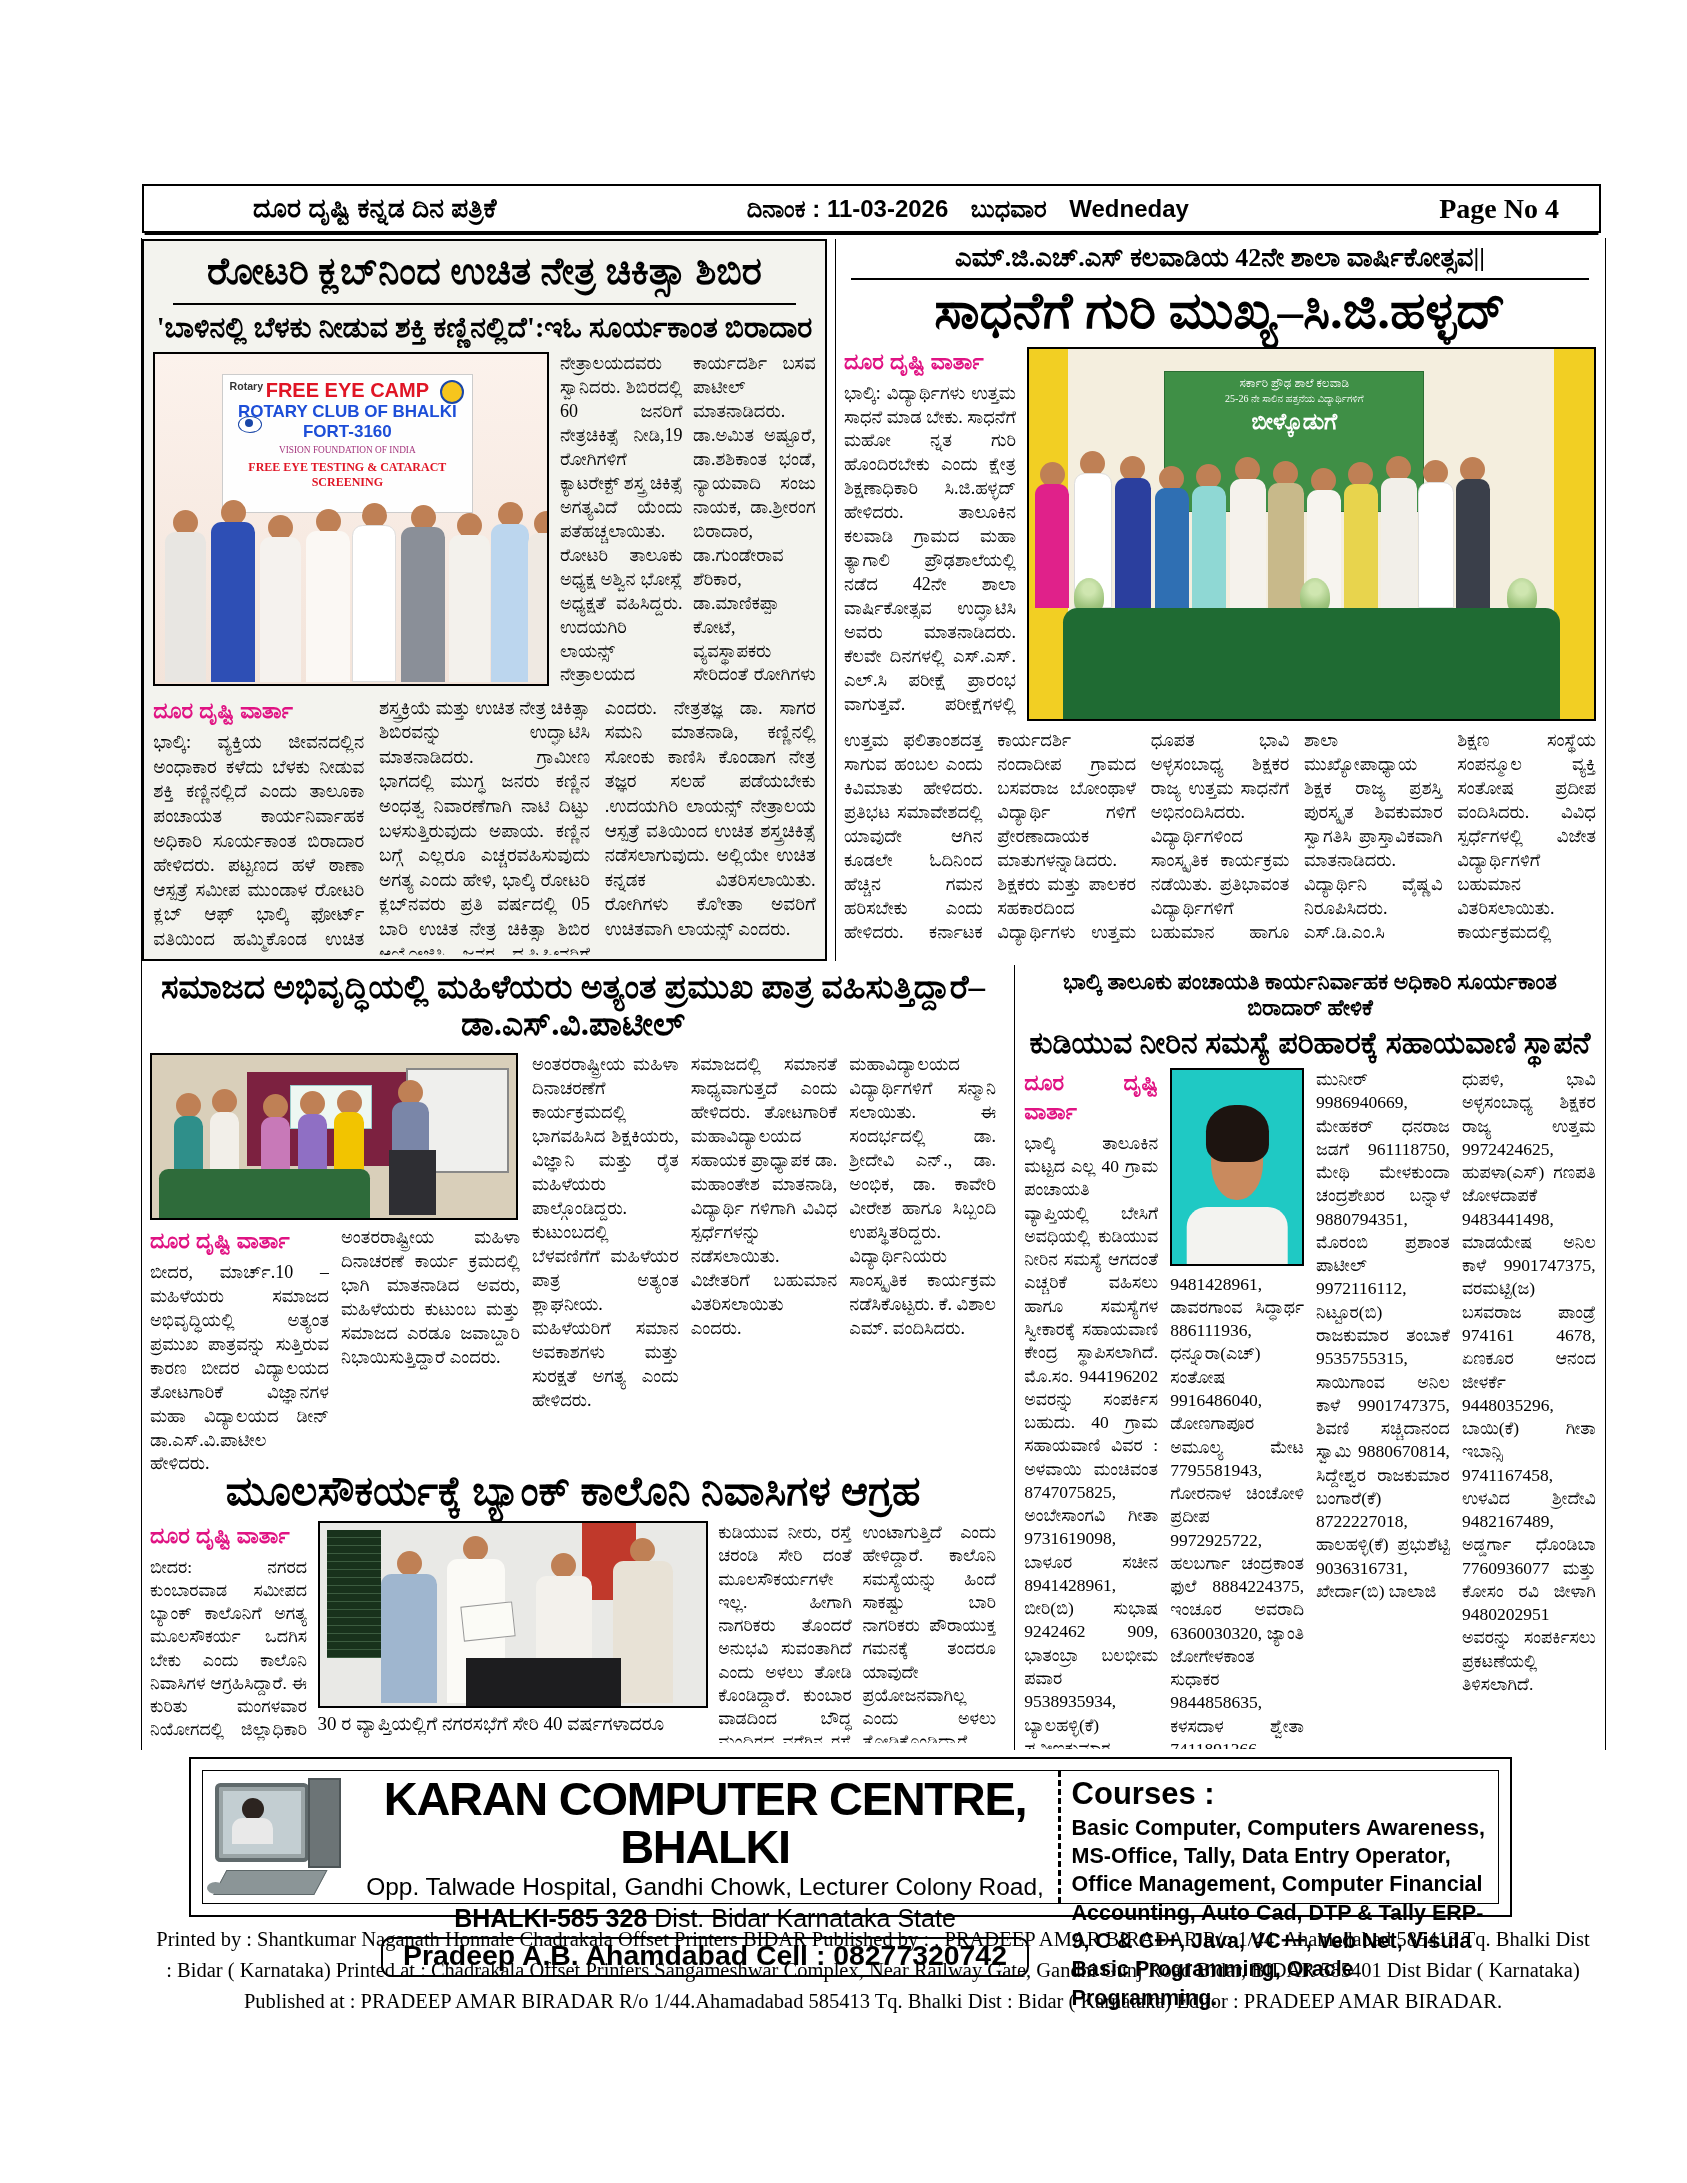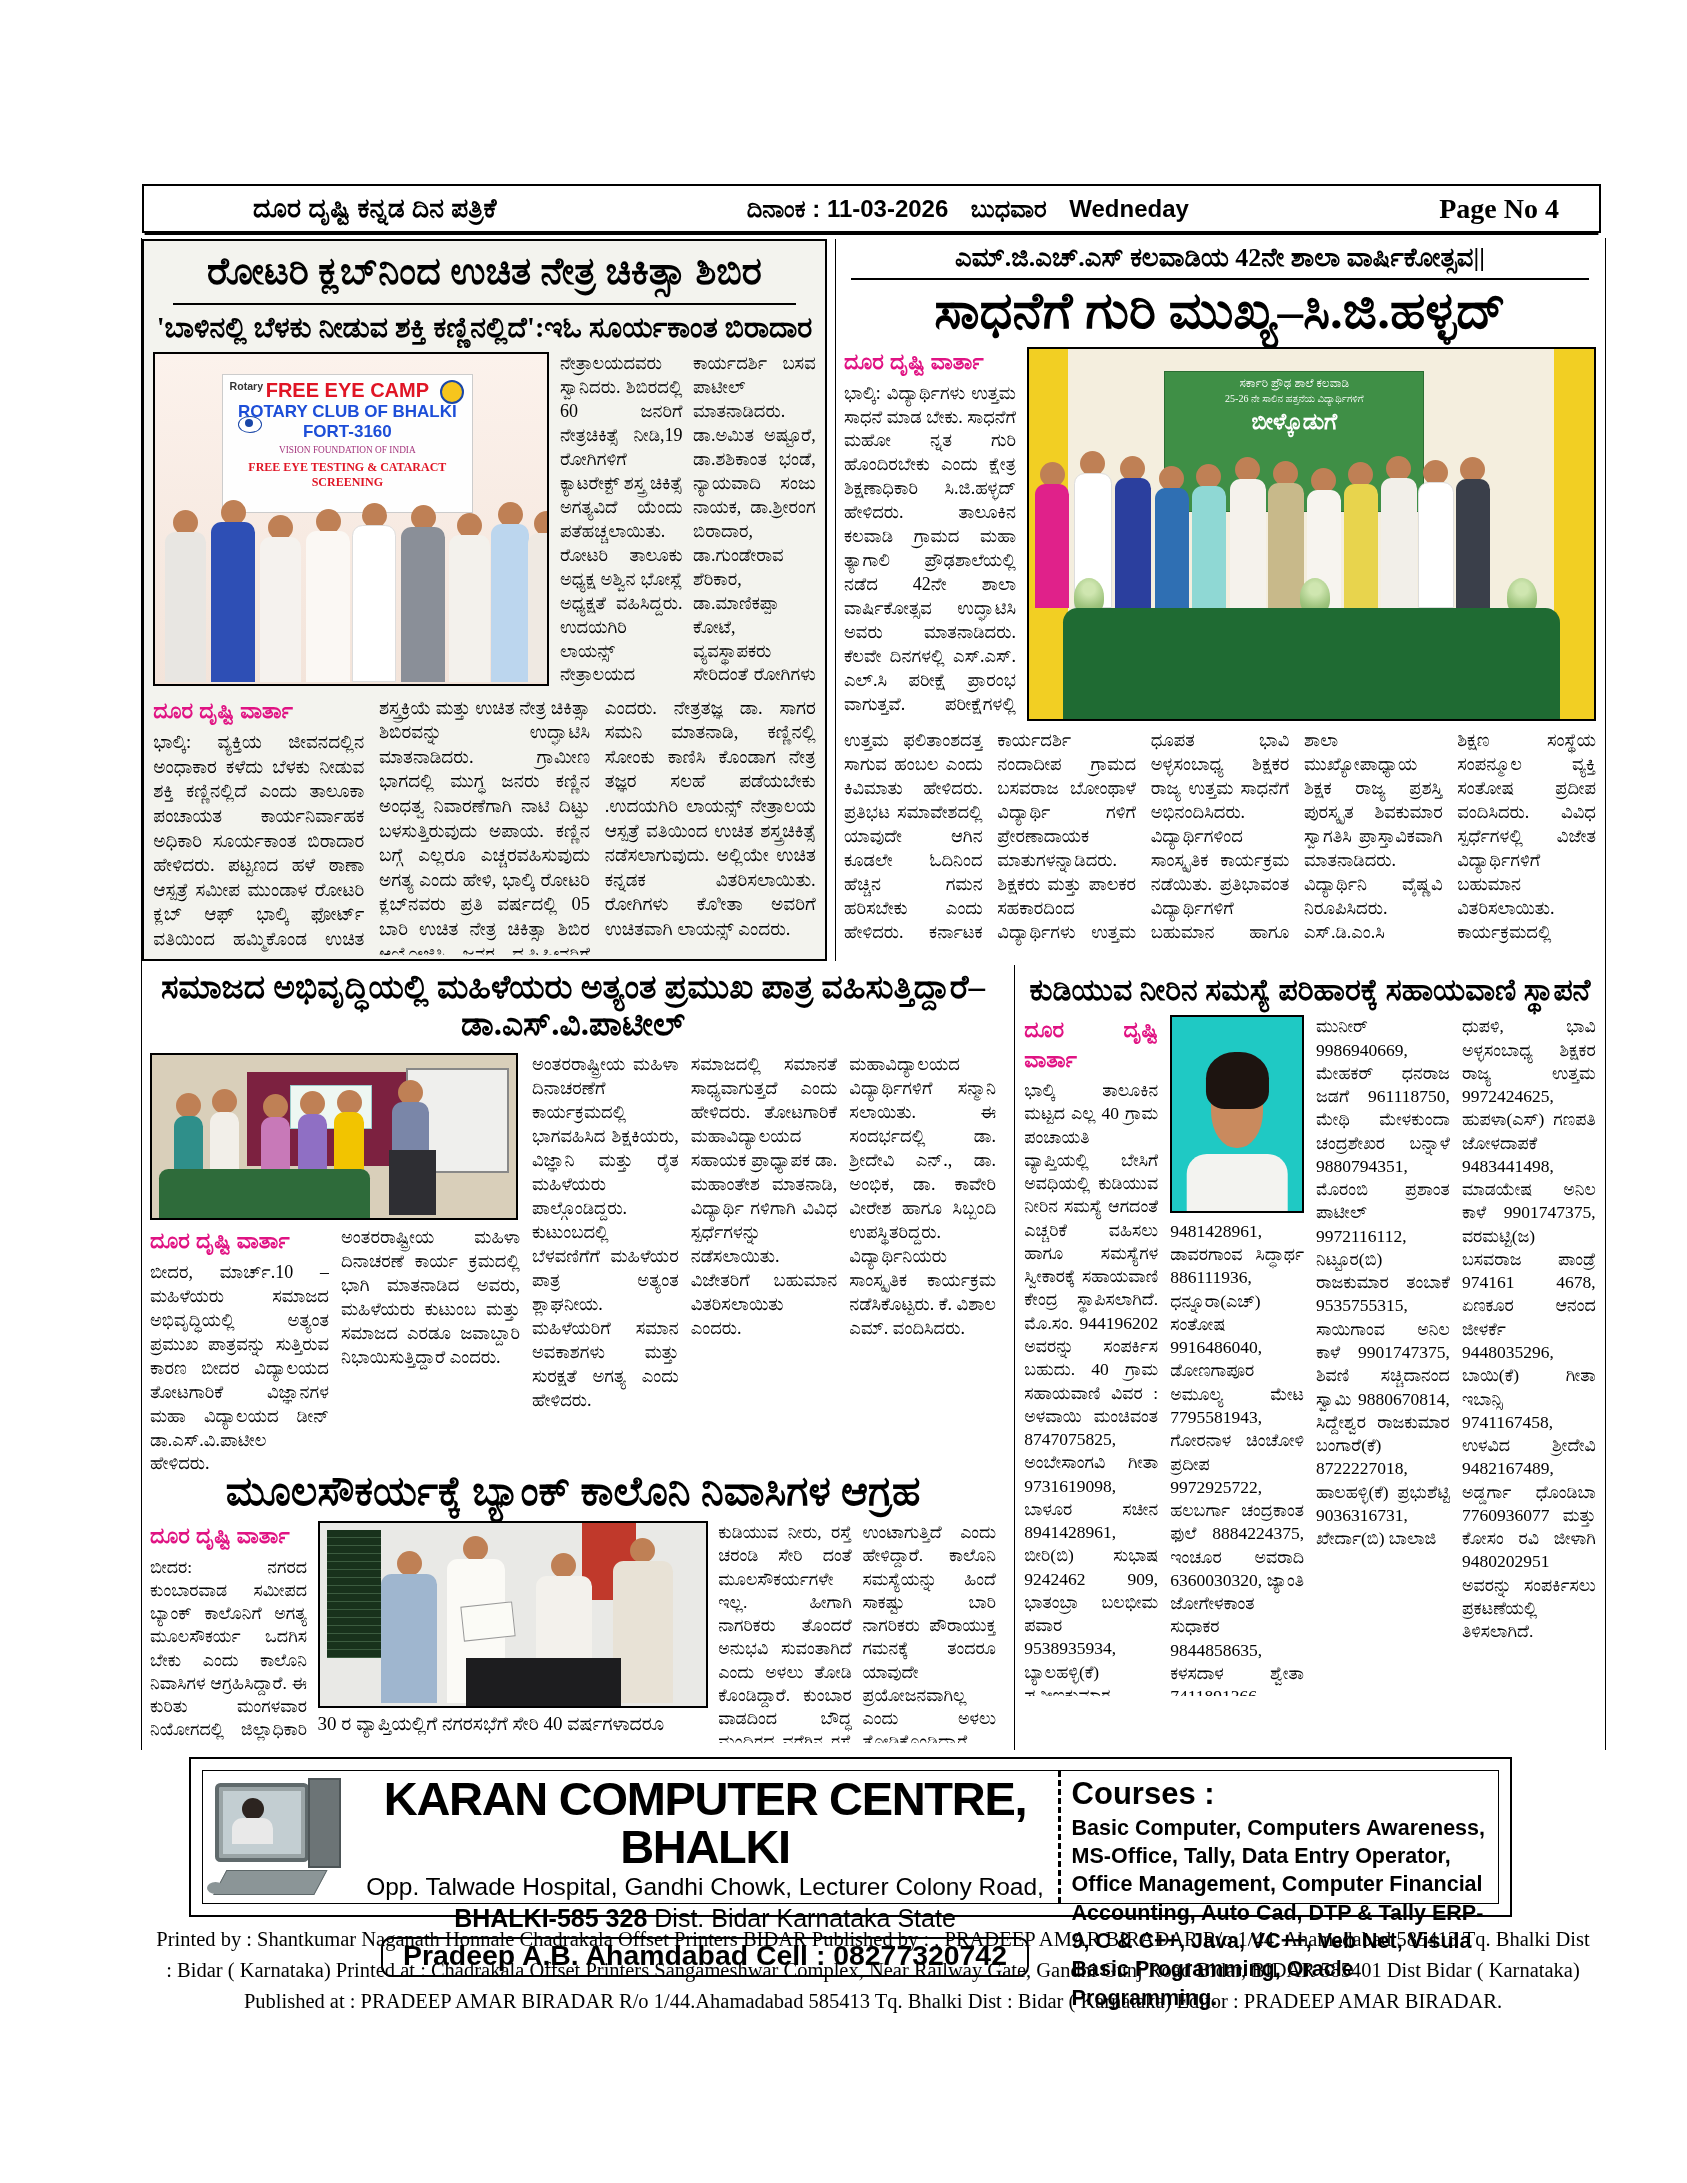--- a/index.html
+++ b/index.html
@@ -346,20 +346,21 @@
           <div class="minicol">ಅಂತರರಾಷ್ಟ್ರೀಯ ಮಹಿಳಾ ದಿನಾಚರಣೆ ಕಾರ್ಯ ಕ್ರಮದಲ್ಲಿ ಭಾಗಿ ಮಾತನಾಡಿದ ಅವರು, ಮಹಿಳೆಯರು ಕುಟುಂಬ ಮತ್ತು ಸಮಾಜದ ಎರಡೂ ಜವಾಬ್ದಾರಿ ನಿಭಾಯಿಸುತ್ತಿದ್ದಾರೆ ಎಂದರು.</div>
         </div>
       </div>
       <div class="col">ಅಂತರರಾಷ್ಟ್ರೀಯ ಮಹಿಳಾ ದಿನಾಚರಣೆಗೆ ಕಾರ್ಯಕ್ರಮದಲ್ಲಿ ಭಾಗವಹಿಸಿದ ಶಿಕ್ಷಕಿಯರು, ವಿಜ್ಞಾನಿ ಮತ್ತು ರೈತ ಮಹಿಳೆಯರು ಪಾಲ್ಗೊಂಡಿದ್ದರು. ಕುಟುಂಬದಲ್ಲಿ ಬೆಳವಣಿಗೆಗೆ ಮಹಿಳೆಯರ ಪಾತ್ರ ಅತ್ಯಂತ ಶ್ಲಾಘನೀಯ. ಮಹಿಳೆಯರಿಗೆ ಸಮಾನ ಅವಕಾಶಗಳು ಮತ್ತು ಸುರಕ್ಷತೆ ಅಗತ್ಯ ಎಂದು ಹೇಳಿದರು.</div>
       <div class="col">ಸಮಾಜದಲ್ಲಿ ಸಮಾನತೆ ಸಾಧ್ಯವಾಗುತ್ತದೆ ಎಂದು ಹೇಳಿದರು. ತೋಟಗಾರಿಕೆ ಮಹಾವಿದ್ಯಾಲಯದ ಸಹಾಯಕ ಪ್ರಾಧ್ಯಾಪಕ ಡಾ. ಮಹಾಂತೇಶ ಮಾತನಾಡಿ, ವಿದ್ಯಾರ್ಥಿ ಗಳಿಗಾಗಿ ವಿವಿಧ ಸ್ಪರ್ಧೆಗಳನ್ನು ನಡೆಸಲಾಯಿತು. ವಿಜೇತರಿಗೆ ಬಹುಮಾನ ವಿತರಿಸಲಾಯಿತು ಎಂದರು.</div>
       <div class="col">ಮಹಾವಿದ್ಯಾಲಯದ ವಿದ್ಯಾರ್ಥಿಗಳಿಗೆ ಸನ್ಮಾನಿ ಸಲಾಯಿತು. ಈ ಸಂದರ್ಭದಲ್ಲಿ ಡಾ. ಶ್ರೀದೇವಿ ಎನ್., ಡಾ. ಅಂಭಿಕ, ಡಾ. ಕಾವೇರಿ ವೀರೇಶ ಹಾಗೂ ಸಿಬ್ಬಂದಿ ಉಪಸ್ಥಿತರಿದ್ದರು. ವಿದ್ಯಾರ್ಥಿನಿಯರು ಸಾಂಸ್ಕೃತಿಕ ಕಾರ್ಯಕ್ರಮ ನಡೆಸಿಕೊಟ್ಟರು. ಕೆ. ವಿಶಾಲ ಎಮ್. ವಂದಿಸಿದರು.</div>
     </div>
   </div>
 
   <div id="art4">
+    <div class="kicker">ಭಾಲ್ಕಿ ತಾಲೂಕು ಪಂಚಾಯತಿ ಕಾರ್ಯನಿರ್ವಾಹಕ ಅಧಿಕಾರಿ ಸೂರ್ಯಕಾಂತ ಬಿರಾದಾರ್ ಹೇಳಿಕೆ</div>
     <div class="headline">ಕುಡಿಯುವ ನೀರಿನ ಸಮಸ್ಯೆ ಪರಿಹಾರಕ್ಕೆ ಸಹಾಯವಾಣಿ ಸ್ಥಾಪನೆ</div>
     <div class="cols">
       <div class="col">
         <span class="byline">ದೂರ ದೃಷ್ಟಿ ವಾರ್ತಾ</span>
         <span>ಭಾಲ್ಕಿ ತಾಲೂಕಿನ ಮಟ್ಟದ ಎಲ್ಲ 40 ಗ್ರಾಮ ಪಂಚಾಯತಿ ವ್ಯಾಪ್ತಿಯಲ್ಲಿ ಬೇಸಿಗೆ ಅವಧಿಯಲ್ಲಿ ಕುಡಿಯುವ ನೀರಿನ ಸಮಸ್ಯೆ ಆಗದಂತೆ ಎಚ್ಚರಿಕೆ ವಹಿಸಲು ಹಾಗೂ ಸಮಸ್ಯೆಗಳ ಸ್ವೀಕಾರಕ್ಕೆ ಸಹಾಯವಾಣಿ ಕೇಂದ್ರ ಸ್ಥಾಪಿಸಲಾಗಿದೆ. ಮೊ.ಸಂ. 944196202 ಅವರನ್ನು ಸಂಪರ್ಕಿಸ ಬಹುದು. 40 ಗ್ರಾಮ ಸಹಾಯವಾಣಿ ವಿವರ : ಅಳವಾಯಿ ಮಂಚಿವಂತ 8747075825, ಅಂಬೇಸಾಂಗವಿ ಗೀತಾ 9731619098, ಬಾಳೂರ ಸಚೀನ 8941428961, ಬೀರಿ(ಬಿ) ಸುಭಾಷ 9242462 909, ಭಾತಂಬ್ರಾ ಬಲಭೀಮ ಪವಾರ 9538935934, ಬ್ಯಾಲಹಳ್ಳಿ(ಕೆ) ಪ್ರವೀಣಕುಮಾರ 9945552517, ಚಳಕಾಪೂರ ದೇವೀಂದ್ರ 9481535208, ದಾಡಗಿ ಜೀತೇಂದ್ರ</span>
       </div>
       <div class="col">
         <div id="photo4" class="photo">
           <div id="p4-man">
             <div id="p4-shirt"></div>

